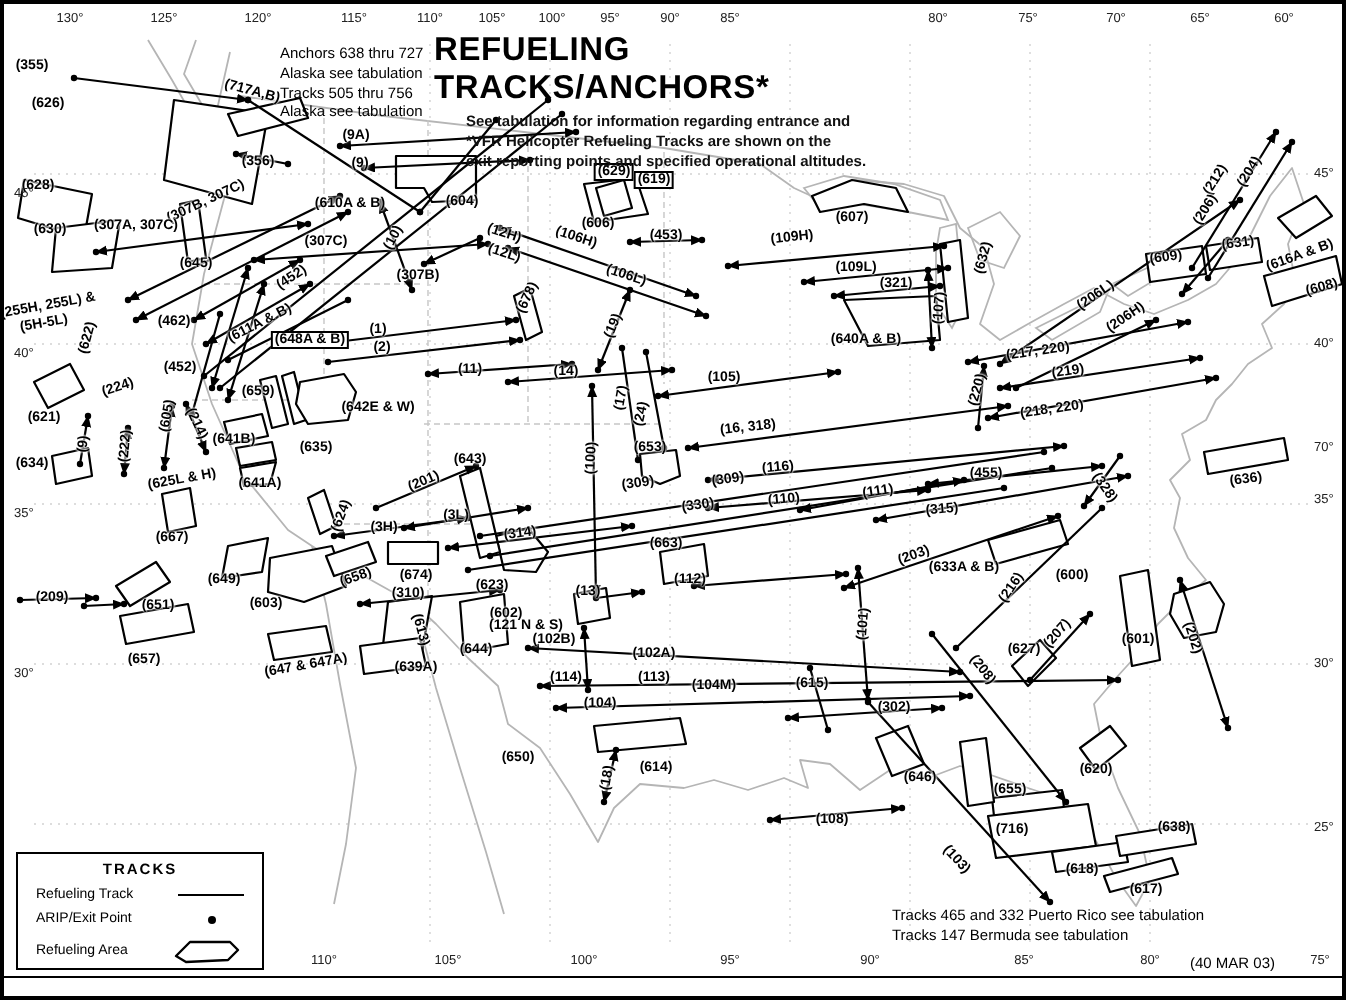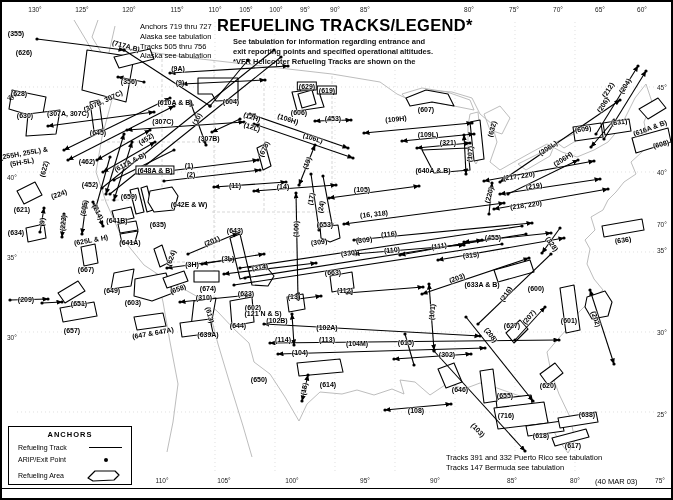--- a/index.html
+++ b/index.html
@@ -570,42 +570,42 @@
       <span class="deg deg-v" style="left: 5px; top: 335px;">30°</span>
       <span class="deg deg-v" style="left: 655px; top: 85px;">45°</span>
       <span class="deg deg-v" style="left: 655px; top: 170px;">40°</span>
       <span class="deg deg-v" style="left: 655px; top: 222px;">70°</span>
       <span class="deg deg-v" style="left: 655px; top: 248px;">35°</span>
       <span class="deg deg-v" style="left: 655px; top: 330px;">30°</span>
       <span class="deg deg-v" style="left: 655px; top: 412px;">25°</span>
     </div>
 
   <div id="titleblock">
-    <div id="title">REFUELING TRACKS/LEGEND*</div>
+    <div id="title">REFUELING TRACKS/ANCHORS*</div>
     <div id="subtitle">
         <div class="">See tabulation for information regarding entrance and</div>
+        <div class="">*VFR Helicopter Refueling Tracks are shown on the</div>
         <div class="">exit reporting points and specified operational altitudes.</div>
-        <div class="">*VFR Helicopter Refueling Tracks are shown on the</div>
       </div>
   </div>
 
   <div id="note-alaska">
-      <div class="">Anchors 719 thru 727</div>
+      <div class="">Anchors 638 thru 727</div>
       <div class="">Alaska see tabulation</div>
       <div class="">Tracks 505 thru 756</div>
       <div class="">Alaska see tabulation</div>
     </div>
   <div id="note-atlantic">
-      <div class="">Tracks 391 and 332 Puerto Rico see tabulation</div>
+      <div class="">Tracks 465 and 332 Puerto Rico see tabulation</div>
       <div class="">Tracks 147 Bermuda see tabulation</div>
     </div>
   <div id="date">(40 MAR 03)</div>
 
   <div id="legend">
-    <div class="leg-title">ANCHORS</div>
+    <div class="leg-title">TRACKS</div>
     <div id="legend-rows">
         <div class="leg-row">
           <span>Refueling Track</span>
           <span class="sym-line"></span>
         </div>
         <div class="leg-row">
           <span>ARIP/Exit Point</span>
           <span class="sym-dot"></span>
         </div>
         <div class="leg-row">

